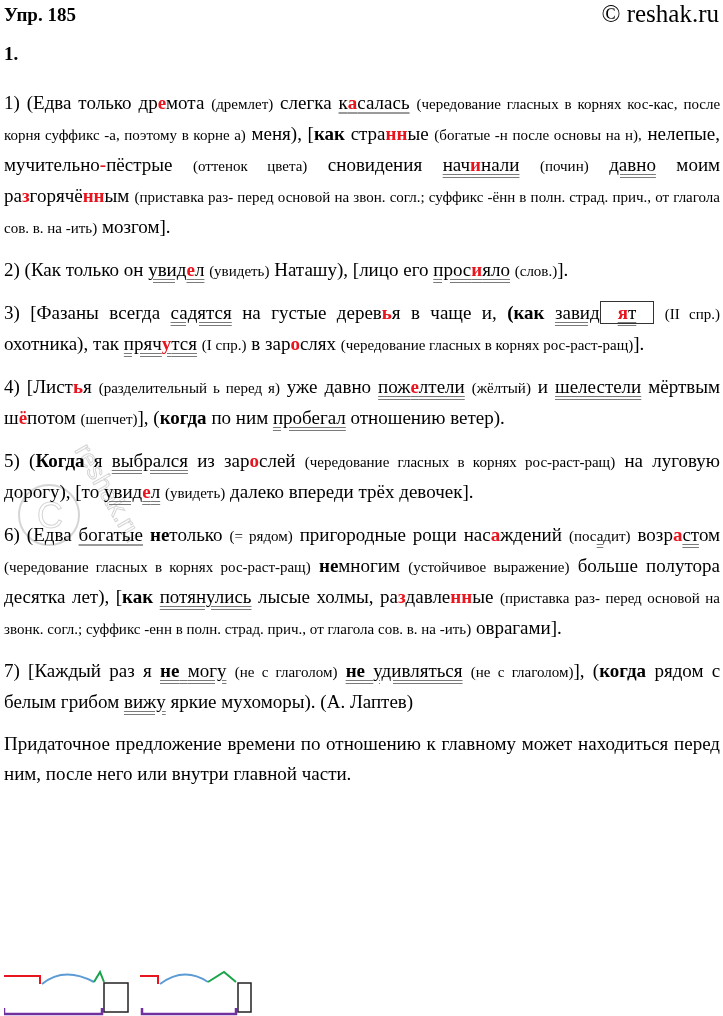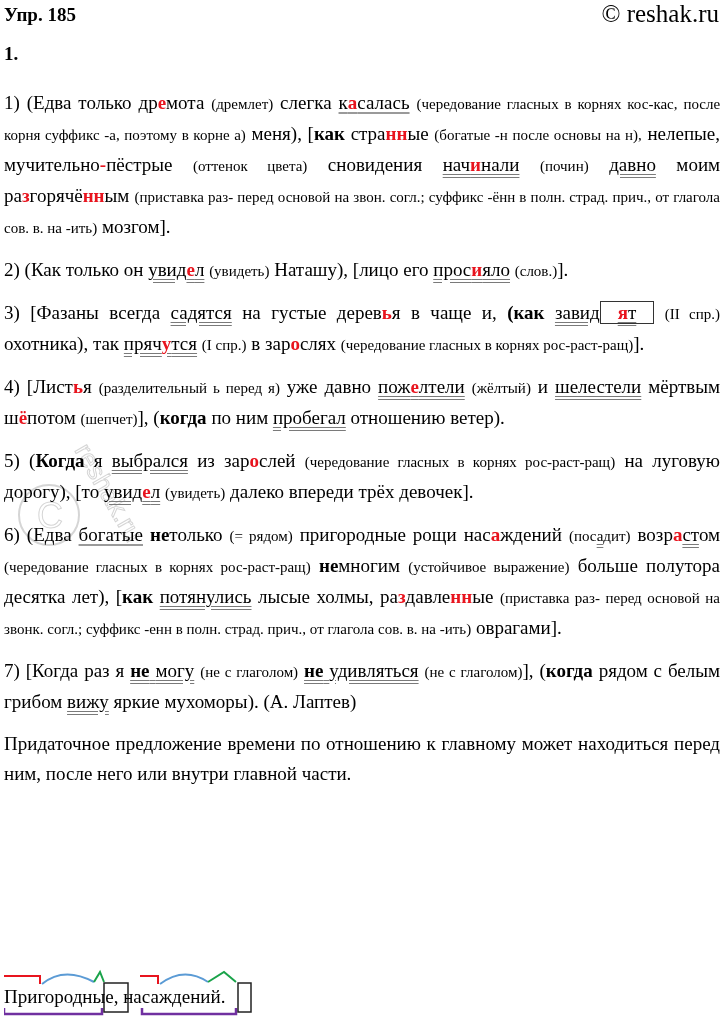--- a/index.html
+++ b/index.html
@@ -146,21 +146,21 @@
     <span>больше полутора десятка лет), [</span><span class="b">как</span>
     <span class="u2">потянулись</span>
     <span>лысые</span>
     <span class="u1">холмы</span><span>, ра<span class="r">з</span><span class="u2">д</span>авле<span class="r">нн</span>ые</span>
     <span class="sm">(приставка раз- перед основой на звонк. согл.; суффикс -енн в полн. страд. прич., от глагола сов. в. на -ить)</span>
     <span>оврагами].</span>
   </p>
 
   <p class="para">
     <span>7)</span>
-    <span>[Когда раз</span>
+    <span>[Каждый раз</span>
     <span class="u1">я</span>
     <span class="u2"><span class="b">не</span> <span>могу</span></span>
     <span class="sm">(не с глаголом)</span>
     <span class="u2"><span class="b">не</span> <span>удивляться</span></span>
     <span class="sm">(не с глаголом)</span><span>], (</span><span class="b">когда</span>
     <span>рядом с белым грибом</span>
     <span class="u2">вижу</span>
     <span>яркие мухоморы). (А. Лаптев)</span>
   </p>
 
@@ -175,17 +175,13 @@
     <polyline points="90,18 96,8 100,18" fill="none" stroke="#1aa34a" stroke-width="2"></polyline>
     <polyline points="0,44 0,50 98,50 98,44" fill="none" stroke="#7030a0" stroke-width="2.5"></polyline>
     <rect x="100" y="19" width="24" height="29" fill="none" stroke="#222" stroke-width="1.5"></rect>
 
     <polyline points="136,12 154,12 154,20" fill="none" stroke="#e8141e" stroke-width="2"></polyline>
     <path d="M156,20 Q180,2 204,18" fill="none" stroke="#5b9bd5" stroke-width="2"></path>
     <polyline points="204,18 220,8 232,18" fill="none" stroke="#1aa34a" stroke-width="2"></polyline>
     <polyline points="138,44 138,50 232,50 232,44" fill="none" stroke="#7030a0" stroke-width="2.5"></polyline>
     <rect x="234" y="19" width="13" height="29" fill="none" stroke="#222" stroke-width="1.5"></rect>
   </svg>
-  <div class="scheme-text">
-    <span>Пригородн</span><span>ые</span><span>,</span>
-    <span>насаждени</span><span>й</span><span>.</span>
-  </div>
 </div>
 
 </body></html>

